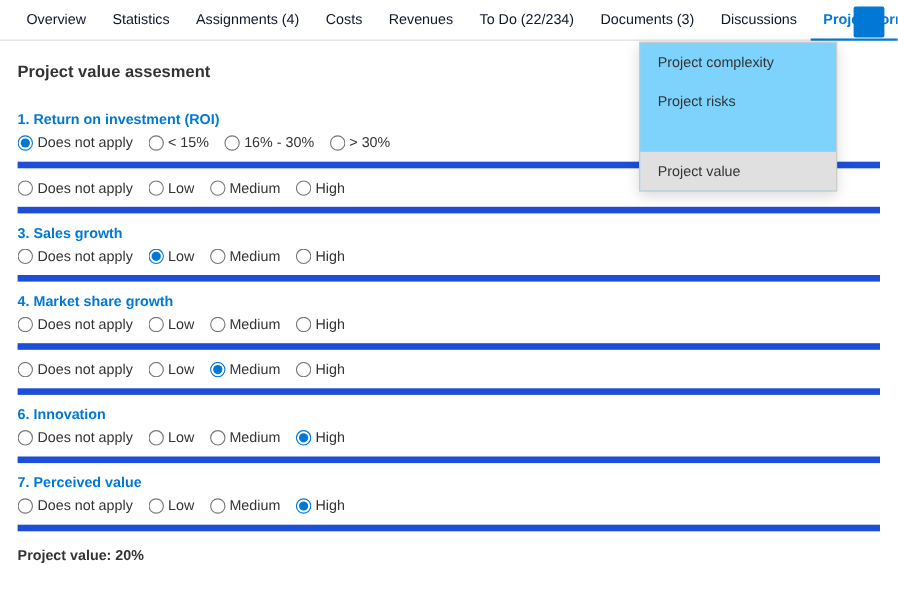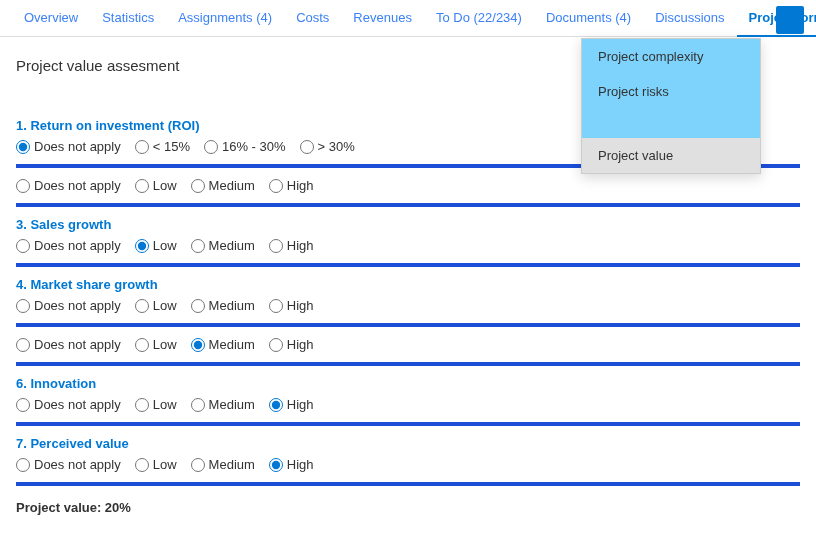--- a/index.html
+++ b/index.html
@@ -9,21 +9,21 @@
     .nav-tabs {
       display: flex;
       align-items: center;
       border-bottom: 1px solid #ddd;
       padding: 0 12px;
       position: relative;
     }
     .nav-tab {
       padding: 10px 12px;
       cursor: pointer;
-      color: #3b82f6;
+      color: #0f172a;
       white-space: nowrap;
       font-size: 13px;
       border-bottom: 2px solid transparent;
       margin-bottom: -1px;
     }
     .nav-tab.active {
       color: #0078d4;
       border-bottom: 2px solid #0078d4;
       font-weight: 600;
     }
@@ -62,28 +62,28 @@
       border-radius: 2px;
     }
 
     
     .main-content {
       padding: 20px 16px 16px 16px;
     }
 
     .section-title {
       font-size: 15px;
-      font-weight: 400;
+      font-weight: 700;
       color: #333;
-      margin-bottom: 34px;
+      margin-bottom: 17px;
     }
 
     
     .question-block {
-      border-bottom: 4px solid #1d4ed8;
+      border-bottom: 6px solid #1d4ed8;
       padding: 10px 0;
     }
     .question-label {
       font-weight: 600;
       color: #0078d4;
       margin-bottom: 6px;
       font-size: 13px;
     }
     .radio-group {
       display: flex;
@@ -121,21 +121,21 @@
 
 <nav class="nav-tabs">
 
   <div id="tabs-container" style="display:flex; align-items:center;">
       <div class="nav-tab">Overview</div>
       <div class="nav-tab">Statistics</div>
       <div class="nav-tab">Assignments (4)</div>
       <div class="nav-tab">Costs</div>
       <div class="nav-tab">Revenues</div>
       <div class="nav-tab">To Do (22/234)</div>
-      <div class="nav-tab">Documents (4)</div>
+      <div class="nav-tab">Documents (3)</div>
       <div class="nav-tab">Discussions</div>
       <div class="nav-tab active">Project forms</div>
     </div>
   <button class="blue-btn"></button>
 </nav>
 
 <div class="dropdown-container">
   <div class="dropdown-menu" id="dropdown-menu">
       <div class="dropdown-item">Project complexity</div>
       <div class="dropdown-item">Project risks</div>

